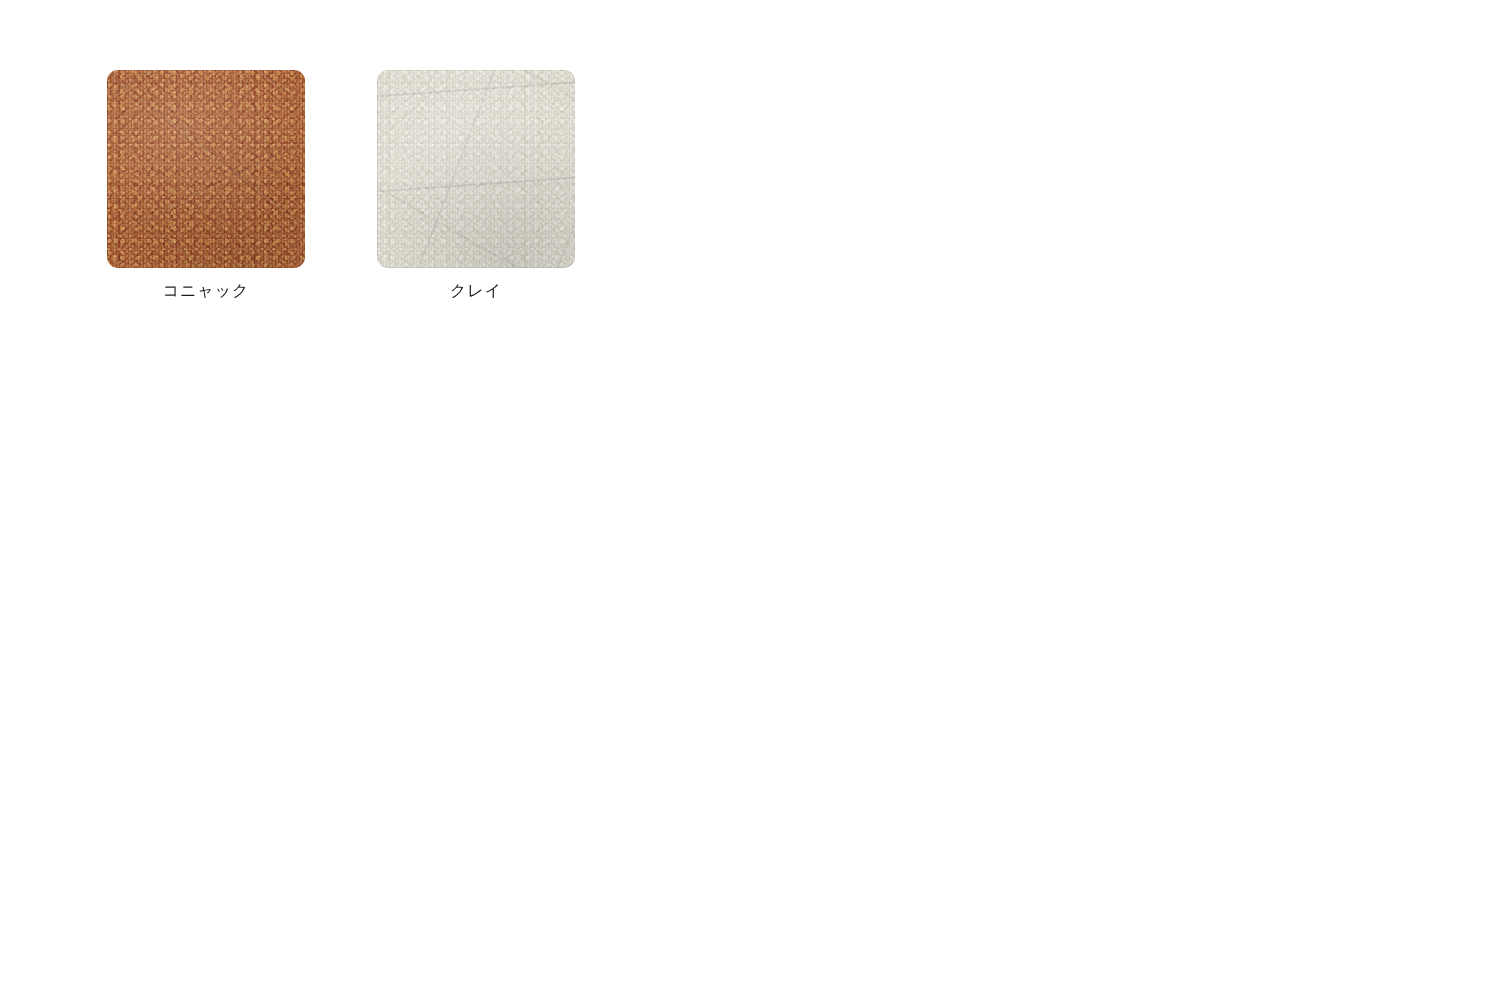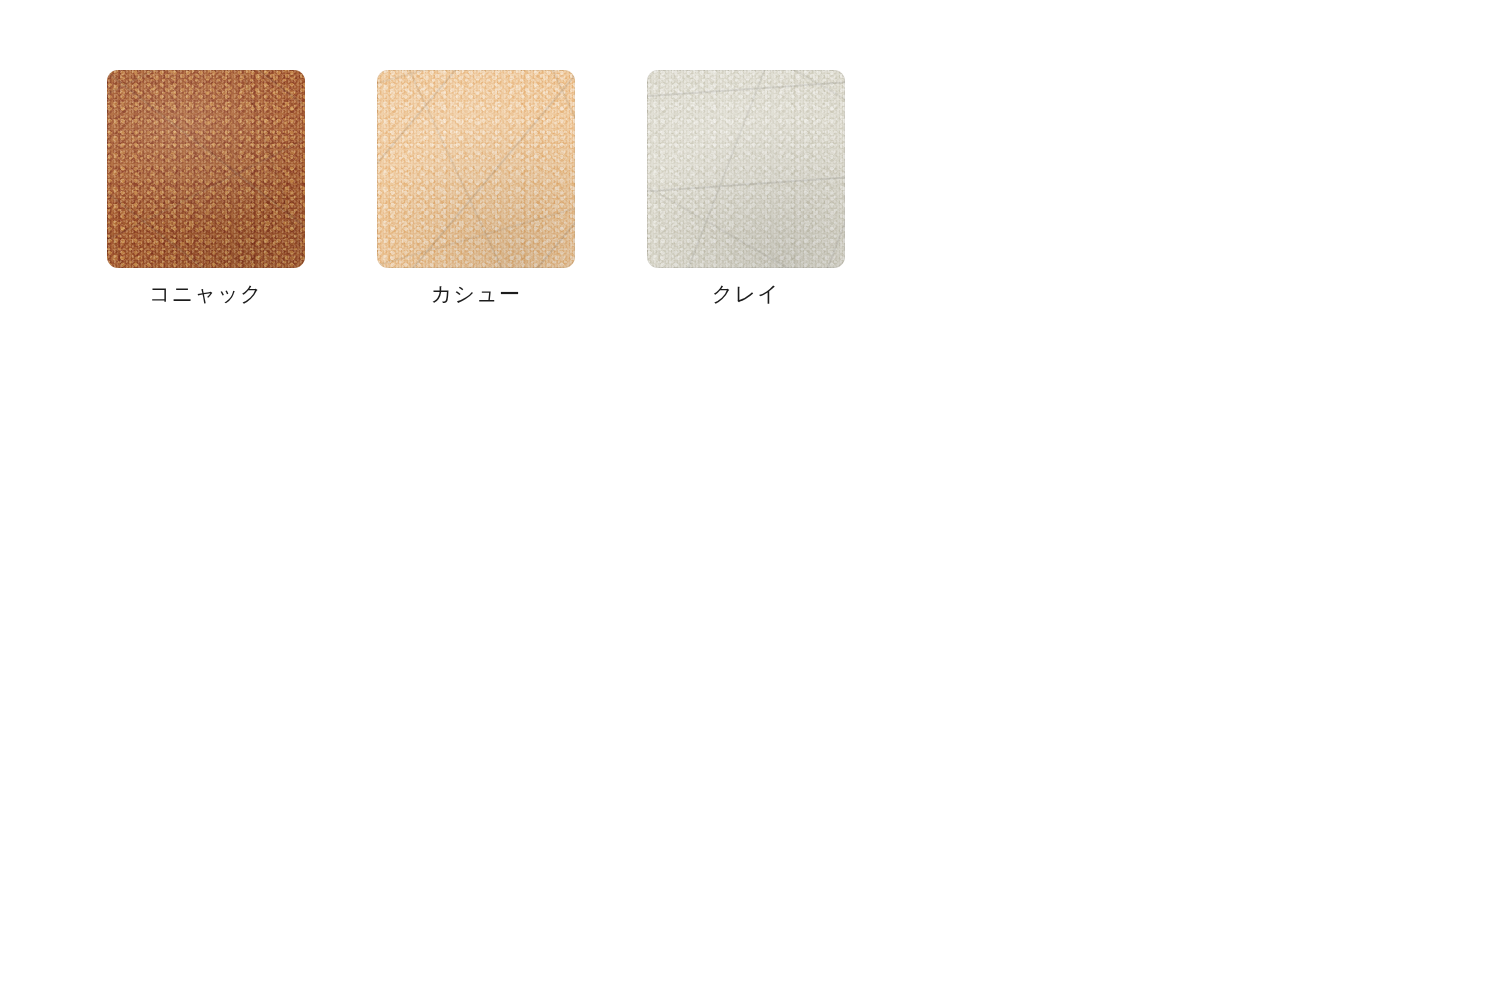--- a/index.html
+++ b/index.html
@@ -104,21 +104,21 @@
     position: absolute;
     inset: 0;
     border-radius: 11px;
     background:
       radial-gradient(ellipse 120% 95% at 38% 28%, rgba(255,255,255,0.14) 0%, rgba(255,255,255,0) 58%),
       radial-gradient(ellipse 130% 120% at 70% 95%, rgba(0,0,0,0.10) 0%, rgba(0,0,0,0) 60%);
   }
 
   .swatch-label {
     margin-top: 13px;
-    font-size: 21px;
+    font-size: 16px;
     line-height: 1.25;
     color: #1c1c1c;
     letter-spacing: 0.06em;
     text-align: center;
     white-space: nowrap;
   }
 </style>
 </head>
 <body style="background: rgb(255, 255, 255);">
 
@@ -127,30 +127,20 @@
       <div class="swatch-chip" style="background-color: rgb(176, 106, 60);">
         <div class="grain"></div>
         <div class="grain-fine"></div>
         <div class="creases" style="transform: rotate(0deg);"></div>
         <div class="creases-light" style="transform: rotate(0deg);"></div>
         <div class="sheen"></div>
       </div>
       <div class="swatch-label">コニャック</div>
     </div>
     <div class="swatch-cell">
-      <div class="swatch-chip" style="background-color: rgb(240, 205, 163);">
-        <div class="grain"></div>
-        <div class="grain-fine"></div>
-        <div class="creases" style="transform: rotate(92deg);"></div>
-        <div class="creases-light" style="transform: rotate(92deg);"></div>
-        <div class="sheen"></div>
-      </div>
-      <div class="swatch-label">カシュー</div>
-    </div>
-    <div class="swatch-cell">
       <div class="swatch-chip" style="background-color: rgb(223, 221, 210);">
         <div class="grain"></div>
         <div class="grain-fine"></div>
         <div class="creases" style="transform: rotate(138deg);"></div>
         <div class="creases-light" style="transform: rotate(138deg);"></div>
         <div class="sheen"></div>
       </div>
       <div class="swatch-label">クレイ</div>
     </div>
   </div>

